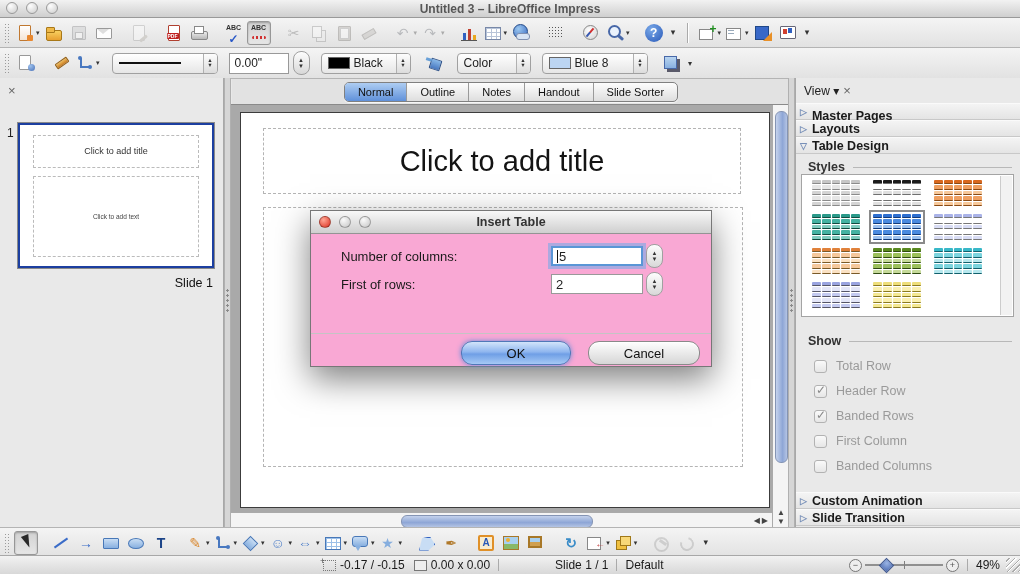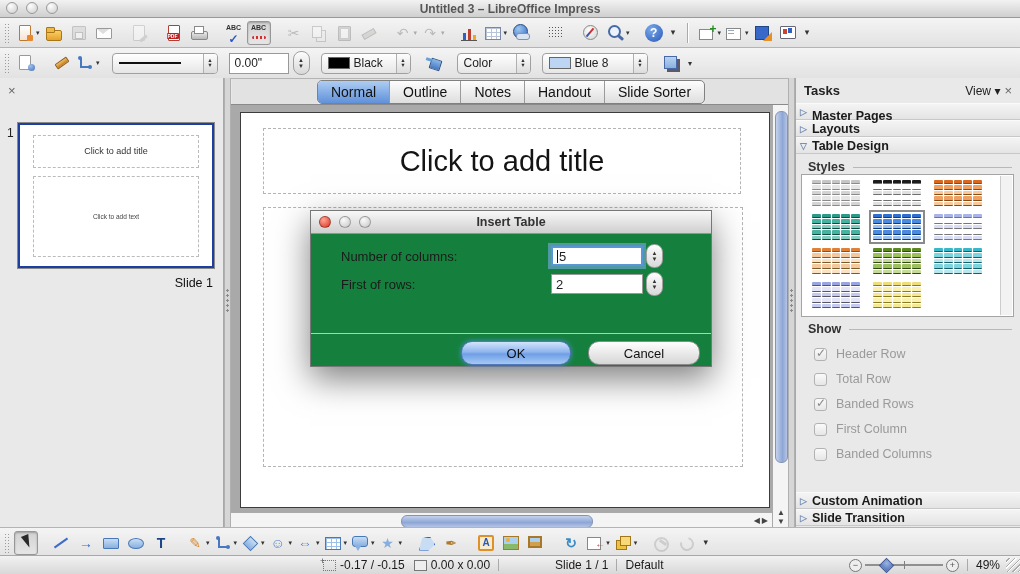--- a/index.html
+++ b/index.html
@@ -207,21 +207,21 @@
   .pill-step{width:15px;height:22px;border:1px solid #a0a0a0;border-radius:8px;
     background:linear-gradient(#fdfdfd,#d8d8d8);display:inline-flex;flex-direction:column;
     align-items:center;justify-content:center;font-size:6px;color:#333;line-height:6px;margin-left:3px;}
   .lineprev{width:62px;height:2px;background:#111;}
 
   
   .tabstrip{position:absolute;left:232px;right:230px;top:79px;height:26px;background:#e2e2e2;
     display:flex;align-items:center;justify-content:center;}
   .seg{display:flex;border:1px solid #808080;border-radius:5px;overflow:hidden;
     background:linear-gradient(#fdfdfd,#dedede);box-shadow:0 1px 1px rgba(255,255,255,.8);}
-  .seg-btn{padding:3px 13px;font-size:14px;color:#111;border-left:1px solid #9a9a9a;white-space:nowrap;}
+  .seg-btn{padding:3px 13px;font-size:11px;color:#111;border-left:1px solid #9a9a9a;white-space:nowrap;}
   .seg-btn:first-child{border-left:none;}
   .seg-btn.sel{background:linear-gradient(#aecdf2,#6091da);}
 
   
   #slides-panel{position:absolute;left:0;top:78px;width:224px;bottom:47px;background:#e9e9e9;
     border-right:1px solid #a8a8a8;box-sizing:border-box;}
   .panel-head{height:24px;display:flex;align-items:center;padding:0 8px;}
   .panel-title{font-weight:bold;font-size:13px;color:#222;flex:1;}
   .panel-close{color:#666;font-size:13px;}
   .slide-num{position:absolute;left:7px;top:48px;font-size:12px;color:#222;}
@@ -255,21 +255,21 @@
     background:linear-gradient(90deg,#c4d2ec,#8ea6d6 60%,#b4c4e4);border:1px solid #8494b4;}
   .varrows{position:absolute;bottom:2px;left:0;width:16px;font-size:8px;color:#444;
     text-align:center;line-height:9px;}
   .hscroll{position:absolute;left:0;bottom:0;height:16px;width:541px;background:#f4f4f4;
     border-top:1px solid #aaa;box-sizing:border-box;}
   .hthumb{position:absolute;top:2px;left:170px;width:190px;height:11px;border-radius:6px;
     background:linear-gradient(#c4d2ec,#8ea6d6 60%,#b4c4e4);border:1px solid #8494b4;}
   .harrows{position:absolute;right:2px;top:3px;font-size:8px;color:#444;letter-spacing:2px;}
 
   
-  #dialog{position:absolute;left:310px;top:210px;width:400px;height:155px;background:#15803d;
+  #dialog{position:absolute;left:310px;top:210px;width:400px;height:155px;background:#f9a8d4;
     border:1px solid #777;box-shadow:0 12px 32px rgba(0,0,0,.5);z-index:50;}
   .dlg-title{height:22px;background:linear-gradient(#f8f8f8,#cfcfcf);border-bottom:1px solid #949494;
     display:flex;align-items:center;justify-content:center;font-weight:bold;font-size:12.5px;
     color:#333;position:relative;}
   .dlg-lights{position:absolute;left:8px;top:5px;display:flex;gap:8px;}
   .dlg-light{width:12px;height:12px;border-radius:50%;box-sizing:border-box;border:1px solid rgba(0,0,0,.3);}
   .dl-red{background:radial-gradient(circle at 35% 30%,#ffa694,#dd3020);}
   .dl-grey{background:radial-gradient(circle at 35% 30%,#fafafa,#c6c6c6);}
   .dlg-row{position:absolute;left:30px;right:20px;display:flex;align-items:center;}
   .dlg-label{width:210px;font-size:13px;color:#1a1a1a;}
@@ -611,21 +611,20 @@
     </div>
     <div class="dlg-sep"></div>
     <div class="dlg-btnrow">
       <div class="mac-btn primary" style="left:150px;width:108px">OK</div>
       <div class="mac-btn" style="left:277px;width:110px">Cancel</div>
     </div>
   </div>
 
   <div id="tasks">
     <div class="tasks-head">
-      <div class="tasks-title">Tasks</div>
       <div class="tasks-view"><span>View</span> <span>▾</span></div>
       <div class="panel-close">×</div>
     </div>
     <div id="tasks-sections">
         <div class="tsec">
           <span class="tri">▷</span>
           <span style="font-weight: 600; margin-top: 8px;">Master Pages</span>
         </div>
         <div class="tsec">
           <span class="tri">▷</span>
@@ -934,32 +933,32 @@
           <div class="tcell" style="background: rgb(250, 240, 176); border-bottom-color: rgb(138, 122, 32);"></div>
           <div class="tcell" style="background: rgb(250, 240, 176); border-bottom-color: rgb(138, 122, 32);"></div>
           <div class="tcell" style="background: rgb(244, 232, 146); border-bottom-color: rgb(138, 122, 32);"></div>
           <div class="tcell" style="background: rgb(244, 232, 146); border-bottom-color: rgb(138, 122, 32);"></div>
           <div class="tcell" style="background: rgb(244, 232, 146); border-bottom-color: rgb(138, 122, 32);"></div>
           <div class="tcell" style="background: rgb(244, 232, 146); border-bottom-color: rgb(138, 122, 32);"></div>
           <div class="tcell" style="background: rgb(244, 232, 146); border-bottom-color: rgb(138, 122, 32);"></div>
         </div>
       </div>
     <div id="show-area">
-      <div class="sublabel" style="margin-top:0">
+      <div class="sublabel" style="margin-top:12px">
           <span>Show</span>
           <span class="rule"></span>
         </div>
       <div id="show-checks">
+          <div class="chk-row">
+            <div class="chk-box"></div>
+            <div class="chk-label">Total Row</div>
+          </div>
           <div class="chk-row">
             <div class="chk-box checked"></div>
             <div class="chk-label">Header Row</div>
-          </div>
-          <div class="chk-row">
-            <div class="chk-box"></div>
-            <div class="chk-label">Total Row</div>
           </div>
           <div class="chk-row">
             <div class="chk-box checked"></div>
             <div class="chk-label">Banded Rows</div>
           </div>
           <div class="chk-row">
             <div class="chk-box"></div>
             <div class="chk-label">First Column</div>
           </div>
           <div class="chk-row">

